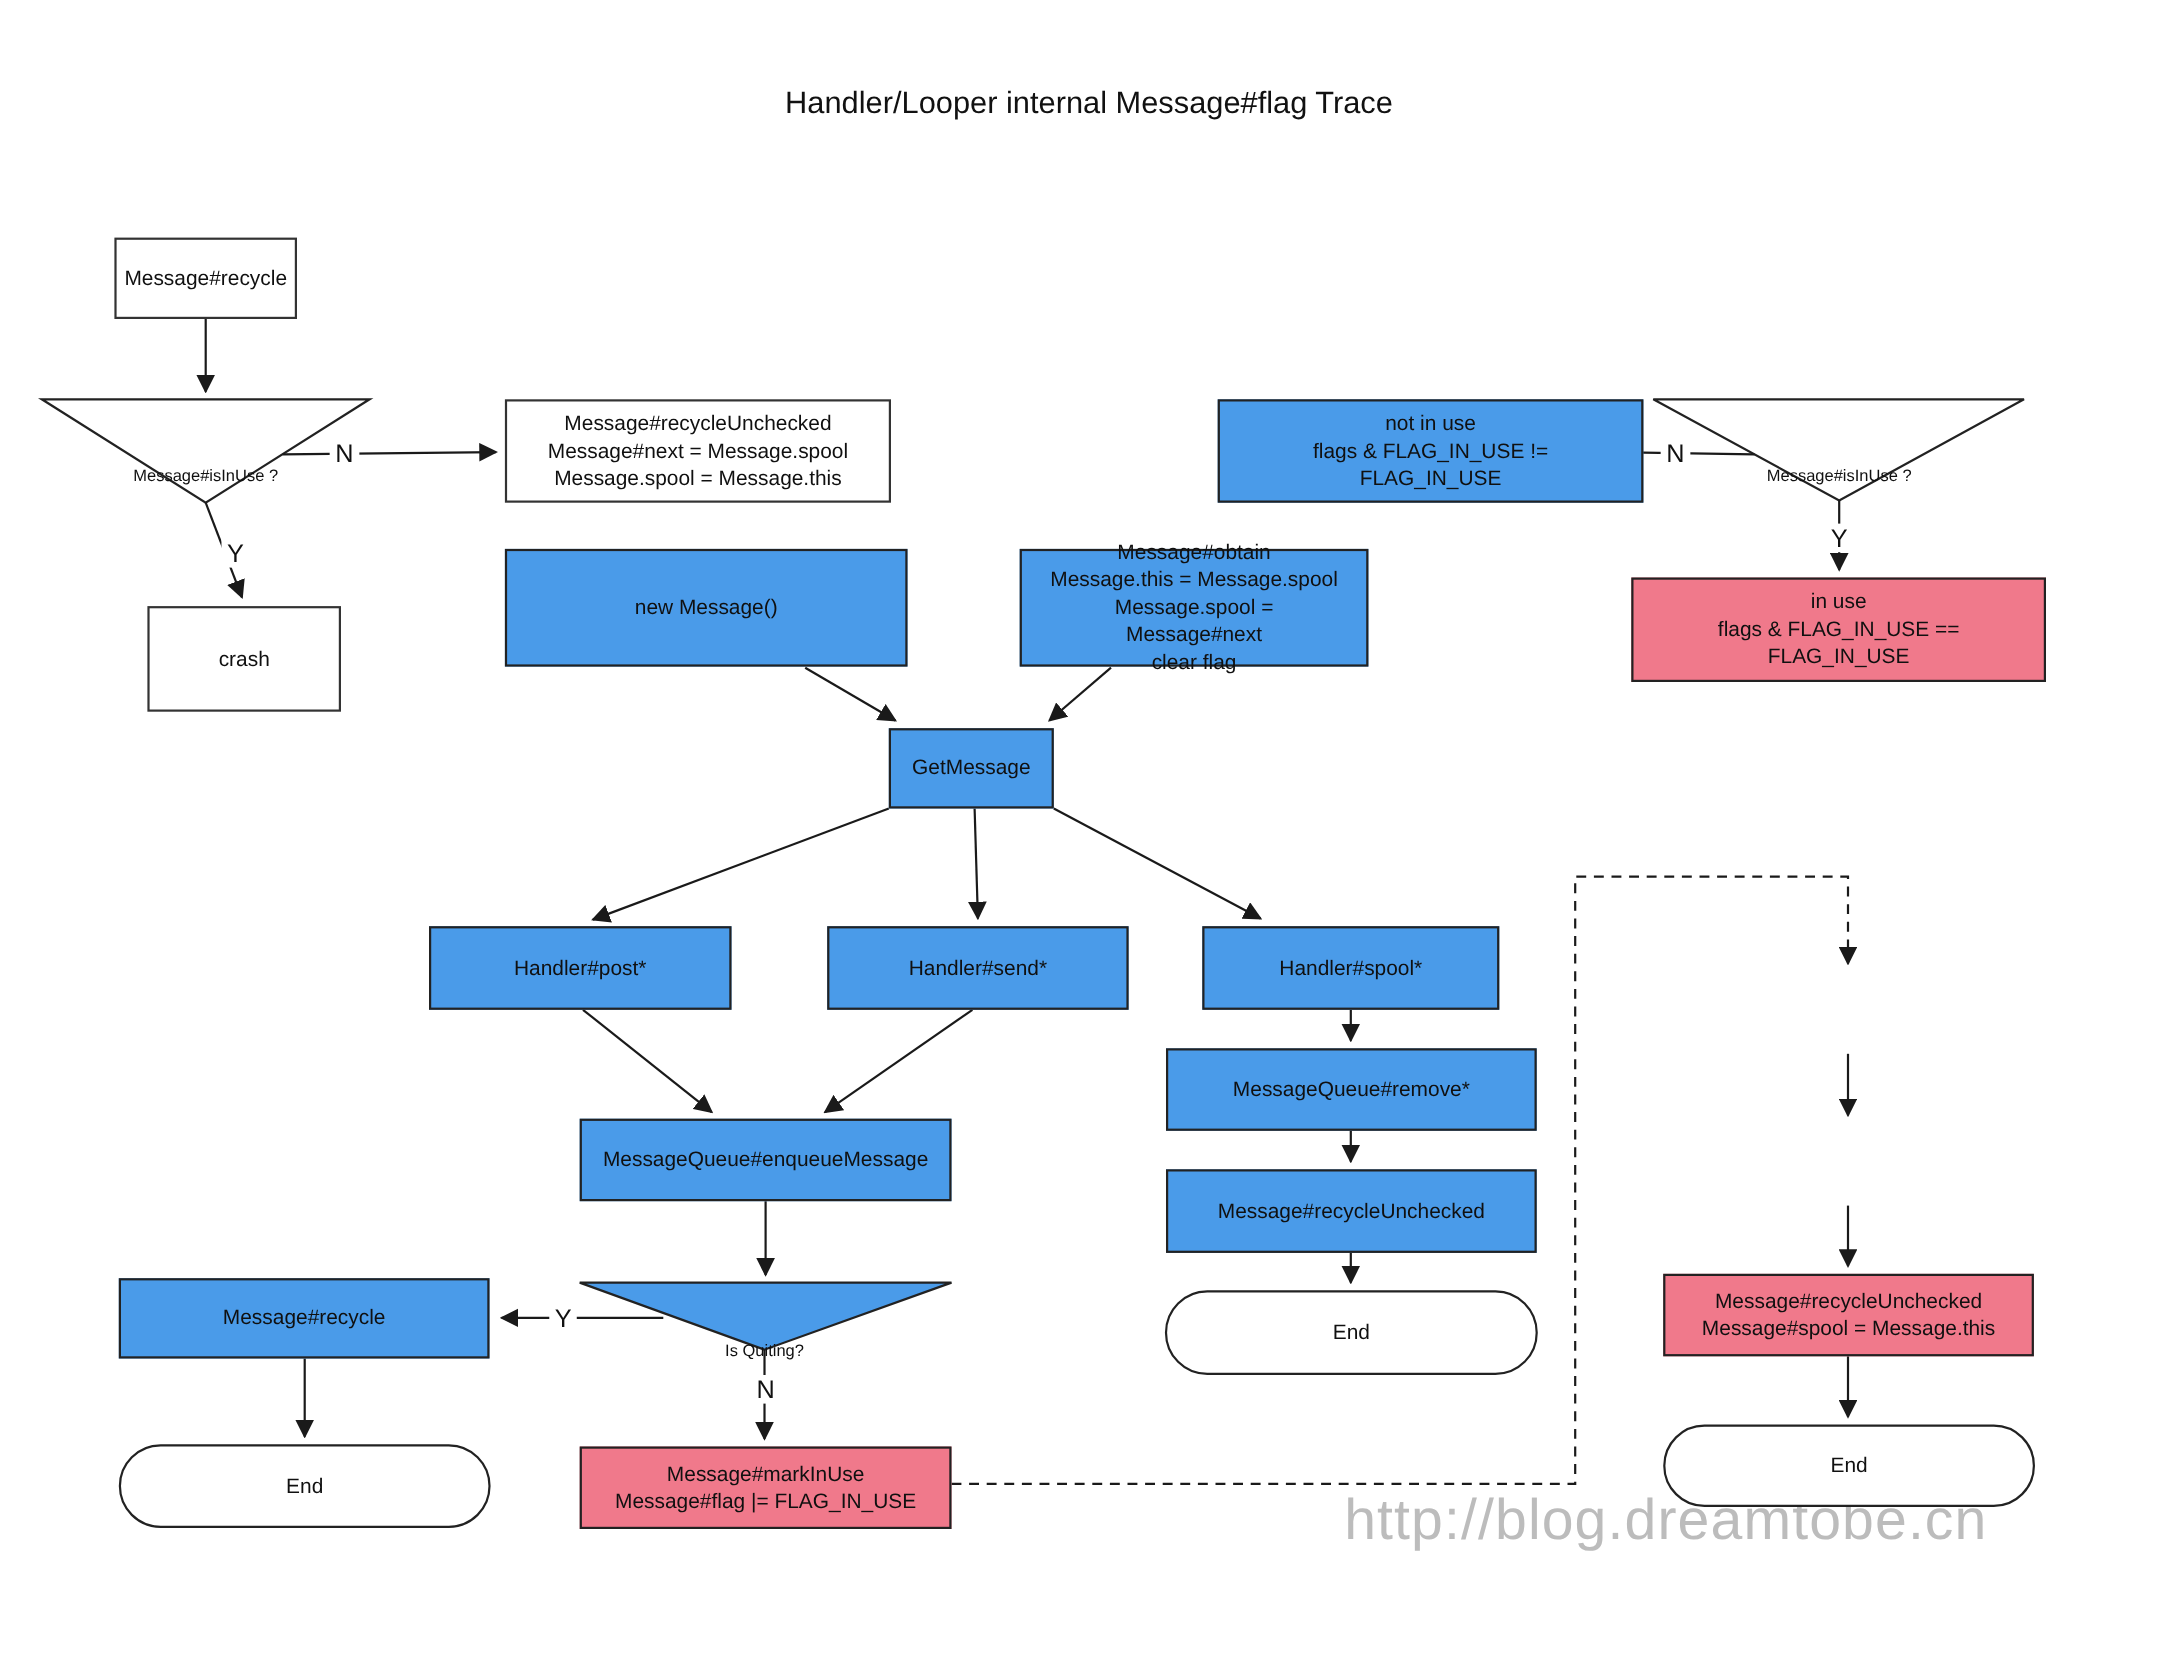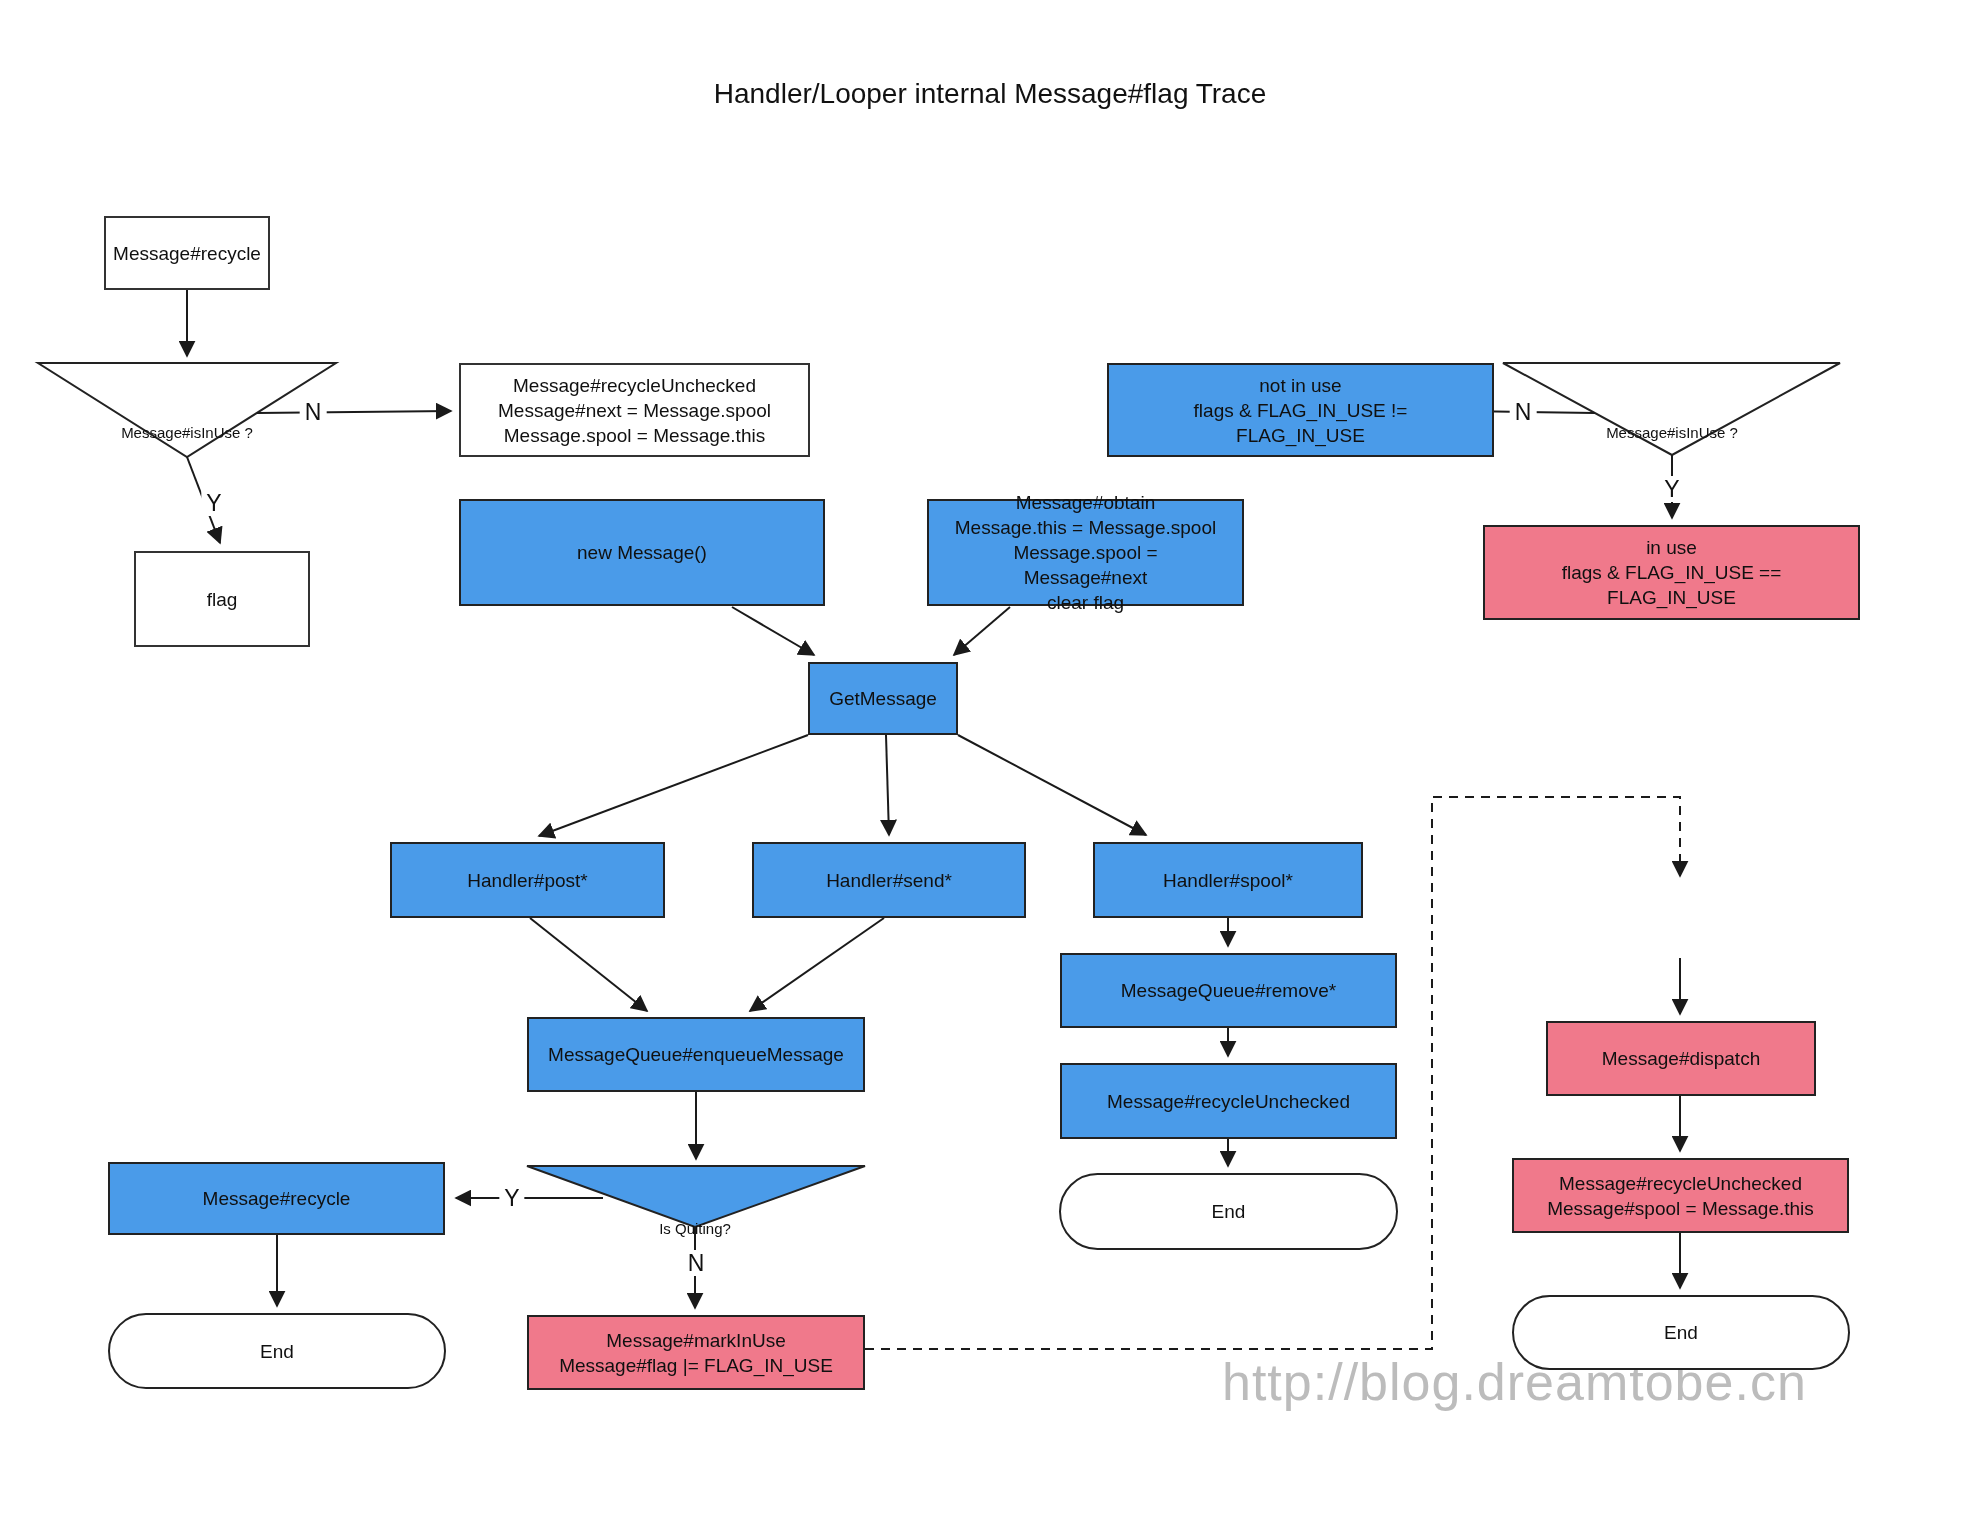--- a/index.html
+++ b/index.html
@@ -87,21 +87,21 @@
   <div class="watermark">http://blog.dreamtobe.cn</div>
 
   <div class="node plain" style="left:104px;top:216px;width:166px;height:74px;">Message#recycle</div>
 
   <div class="tri-label" style="left:62px;top:380px;width:250px;">Message#isInUse ?</div>
 
   <div class="node plain" style="left:459px;top:363px;width:351px;height:94px;">Message#recycleUnchecked
 Message#next = Message.spool
 Message.spool = Message.this</div>
 
-  <div class="node plain" style="left:134px;top:551px;width:176px;height:96px;">flag</div>
+  <div class="node plain" style="left:134px;top:551px;width:176px;height:96px;">crash</div>
 
   <div class="node blue" style="left:459px;top:499px;width:366px;height:107px;">new Message()</div>
 
   <div class="node blue" style="left:927px;top:499px;width:317px;height:107px;">Message#obtain
 Message.this = Message.spool
 Message.spool = Message#next
 clear flag</div>
 
   <div class="node blue" style="left:1107px;top:363px;width:387px;height:94px;">not in use
 flags &amp; FLAG_IN_USE != FLAG_IN_USE</div>
@@ -130,21 +130,20 @@
   <div class="node pink" style="left:527px;top:1315px;width:338px;height:75px;">Message#markInUse
 Message#flag |= FLAG_IN_USE</div>
 
   <div class="node blue" style="left:1060px;top:953px;width:337px;height:75px;">MessageQueue#remove*</div>
 
   <div class="node blue" style="left:1060px;top:1063px;width:337px;height:76px;">Message#recycleUnchecked</div>
 
   <div class="node plain stadium" style="left:1059px;top:1173px;width:339px;height:77px;">End</div>
 
 
-  <div class="node pink" style="left:1546px;top:1021px;width:270px;height:75px;">Message#dispatch</div>
 
   <div class="node pink" style="left:1512px;top:1158px;width:337px;height:75px;">Message#recycleUnchecked
 Message#spool = Message.this</div>
 
   <div class="node plain stadium" style="left:1512px;top:1295px;width:338px;height:75px;">End</div>
 
   <div class="edge-label" style="left:313px;top:412px;">N</div>
   <div class="edge-label" style="left:214px;top:503px;">Y</div>
   <div class="edge-label" style="left:1523px;top:412px;">N</div>
   <div class="edge-label" style="left:1672px;top:489px;">Y</div>

